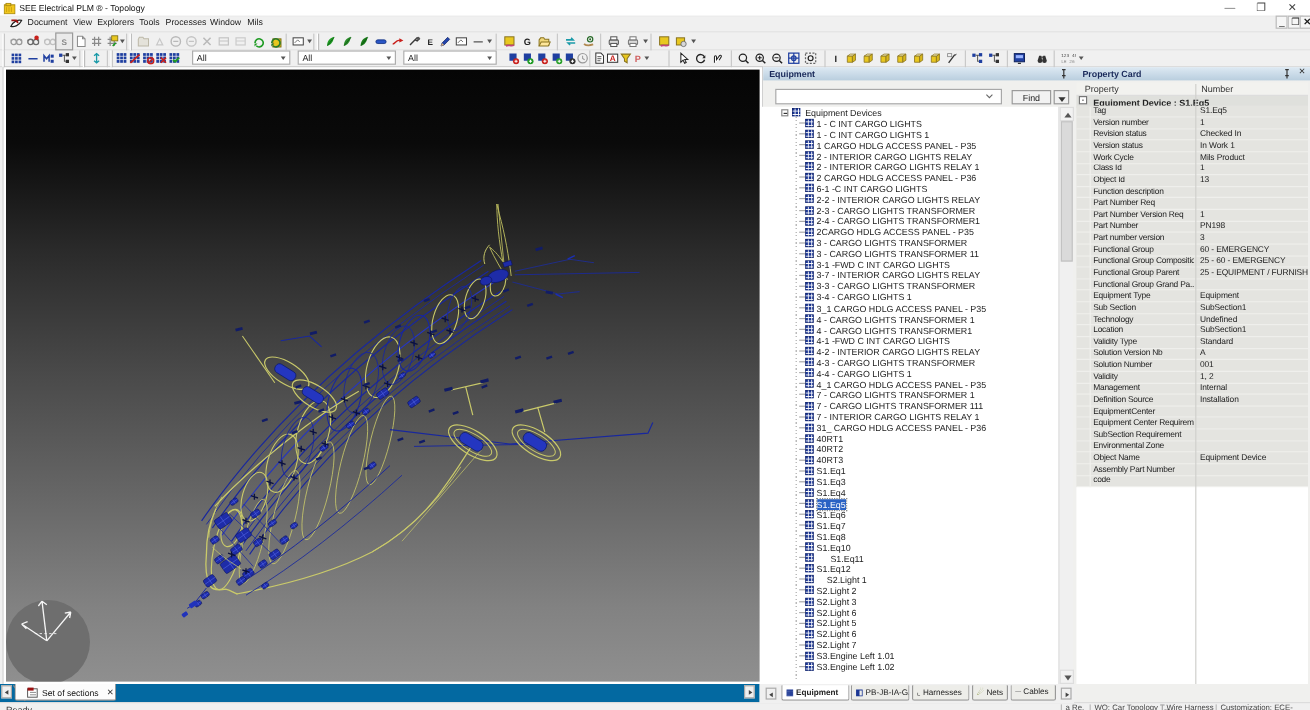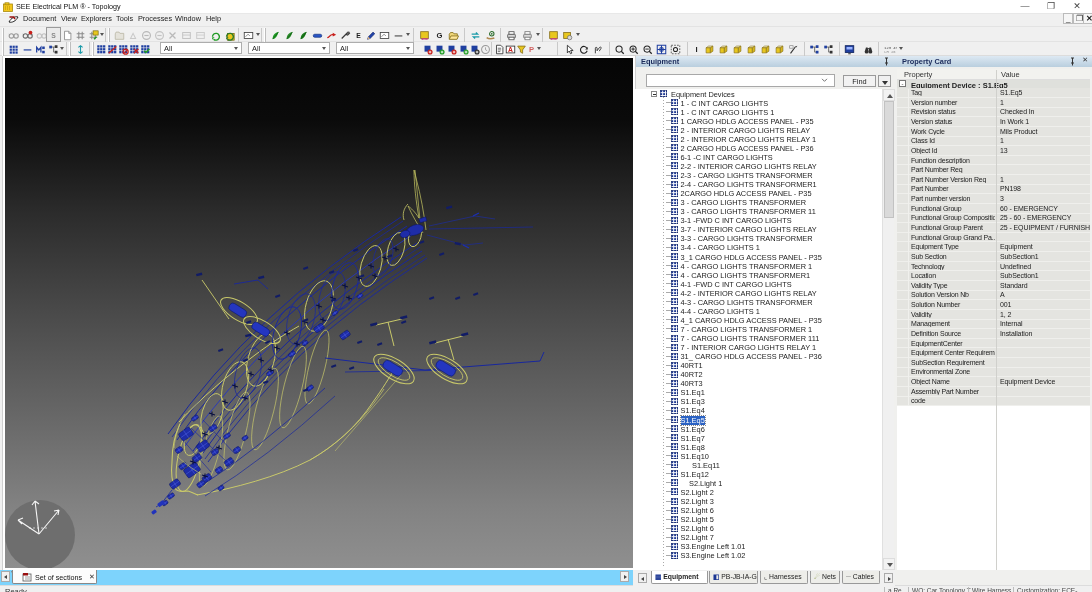--- a/index.html
+++ b/index.html
@@ -16,21 +16,21 @@
 .tsep{position:absolute;width:1px;background:#c9c9c9;top:inherit}
 .tsep{top:auto}
 .tgrip{position:absolute;width:2px;border-left:1px solid #fff;border-right:1px solid #bdbdbd}
 .dd{position:absolute;width:0;height:0;border-left:2.5px solid transparent;border-right:2.5px solid transparent;border-top:3.5px solid #555}
 .tbox{position:absolute;border:1px solid #9a9a9a;background:#eaeaea}
 .combo{position:absolute;height:12px;background:#fff;border:1px solid #adadad;font-size:7.4px;color:#222}
 .combo span{position:absolute;left:3px;top:1px}
 .combo i{position:absolute;right:3px;top:4px;width:0;height:0;border-left:2.5px solid transparent;border-right:2.5px solid transparent;border-top:3px solid #555}
 #viewport{position:absolute;left:5px;top:58px;width:628px;height:510px;background:linear-gradient(180deg,#050505 0%,#0a0a0a 12%,#2b2b2b 30%,#4a4a4a 50%,#676767 70%,#828282 88%,#8f8f8f 100%)}
 #vpborder{position:absolute;left:2px;top:55px;width:634px;height:516px;background:#fff;border:1px solid #d0d0d0}
-#sectabs{position:absolute;left:0px;top:570px;width:633px;height:15px;background:#7dd3fc}
+#sectabs{position:absolute;left:0px;top:570px;width:633px;height:15px;background:#0369a1}
 .navbtn{position:absolute;width:10px;height:12px;background:#f0f0f0;border:1px solid #aaa;font-size:7px;line-height:11px;text-align:center;color:#333}
 #sectab{position:absolute;left:12px;top:0px;width:85px;height:14px;background:#fcfcfc;border:1px solid #888;border-top:none;border-radius:0 0 2px 2px;font-size:7.2px;color:#111}
 #statusbar{position:absolute;left:0;top:585px;width:1092px;height:7px;background:#f0f0f0;border-top:1px solid #dcdcdc;overflow:hidden}
 #eqpanel{position:absolute;left:636px;top:56px;width:259px;height:529px;background:#f0f0ee}
 .phead{position:absolute;height:11px;background:linear-gradient(180deg,#dde9f3,#b9cede);font-size:7.4px;color:#1a2a5a;font-weight:bold}
 #eqtree{position:absolute;left:635px;top:89px;width:247px;height:481px;background:#fff;overflow:hidden}
 .trow{position:absolute;left:0;height:9.06px;width:100%;font-size:7.4px;color:#222;white-space:nowrap}
 .trow .tt{position:absolute;top:0.5px}
 .tsel{background:#2a62c4;color:#fff;outline:1px dotted #888}
 .gicon{position:absolute;top:1px;width:6.5px;height:7px;background:
@@ -65,21 +65,21 @@
  <svg style="position:absolute;left:8px;top:0px" width="11" height="11" viewBox="0 0 11 11">
       <path d="M1 8c2-4 6-6 9-5-2 4-6 6-9 5z" fill="#fff" stroke="#222" stroke-width="1"></path>
       <path d="M1.5 3h4l1.5 2" fill="none" stroke="#9a1010" stroke-width="1.6"></path>
     </svg>
  <span style="left:23px">Document</span>
  <span style="left:61px">View</span>
  <span style="left:81px">Explorers</span>
  <span style="left:116px">Tools</span>
  <span style="left:138px">Processes</span>
  <span style="left:175px">Window</span>
- <span style="left:206px">Help</span>
+ <span style="left:206px">Mils</span>
  <span style="left:1063px;top:-1px;font-size:8px;border:1px solid #bbb;padding:0 2px;background:#f6f6f6">_</span>
  <span style="left:1073px;top:-1px;font-size:8px;border:1px solid #bbb;padding:0 2px;background:#f6f6f6">❐</span>
  <span style="left:1083px;top:-1px;font-size:8px;border:1px solid #bbb;padding:0 2px;background:#f6f6f6;font-weight:bold">✕</span>
 </div>
 
 <div id="toolbar1"></div>
 <div id="toolbar2"></div>
 <div id="tbicons">
     <div class="tgrip" style="left:2px;top:28px;height:14px"></div>
     <div class="tbi" style="left:7px;top:28px;width:13px;height:13px"><svg width="100%" height="100%" viewBox="0 0 13 13">
@@ -1099,21 +1099,21 @@
 <div id="ppanel">
  <div class="phead" style="left:0;top:0;width:197px;position:absolute">
       <span style="position:absolute;left:7px;top:1px">Property Card</span>
       <svg style="position:absolute;right:16px;top:1px" width="7" height="9" viewBox="0 0 7 9">
         <path d="M2 1h3M3.5 1v5M2 6h3M3.5 6v2.5" stroke="#333" stroke-width="1" fill="none"></path>
       </svg>
       <span style="position:absolute;right:4px;top:0;font-weight:normal;color:#333;font-size:7px">✕</span>
     </div>
  <div style="position:absolute;left:2px;top:13px;width:193px;height:11px;background:#f2f2ef;border-bottom:1px solid #ddd;font-size:7.5px;color:#333">
       <span style="position:absolute;left:7px;top:1px">Property</span>
-      <span style="position:absolute;left:104px;top:1px">Value</span>
+      <span style="position:absolute;left:104px;top:1px">Number</span>
     </div>
  <div style="position:absolute;left:2px;top:24px;width:193px;height:10px;background:#dfe0dc;font-size:7.5px;font-weight:bold;color:#222">
       <span style="position:absolute;left:2px;top:0px;width:7px;height:7px;border:1px solid #777;background:#fff;font-size:6px;line-height:6px;text-align:center;font-weight:normal">-</span>
       <span style="position:absolute;left:14px;top:1px">Equipment Device : S1.Eq5</span>
     </div>
 </div>
 <div class="prow" style="top:88.40px">
     <span class="pk">Tag</span>
     <span class="pv">S1.Eq5</span>
   </div>

